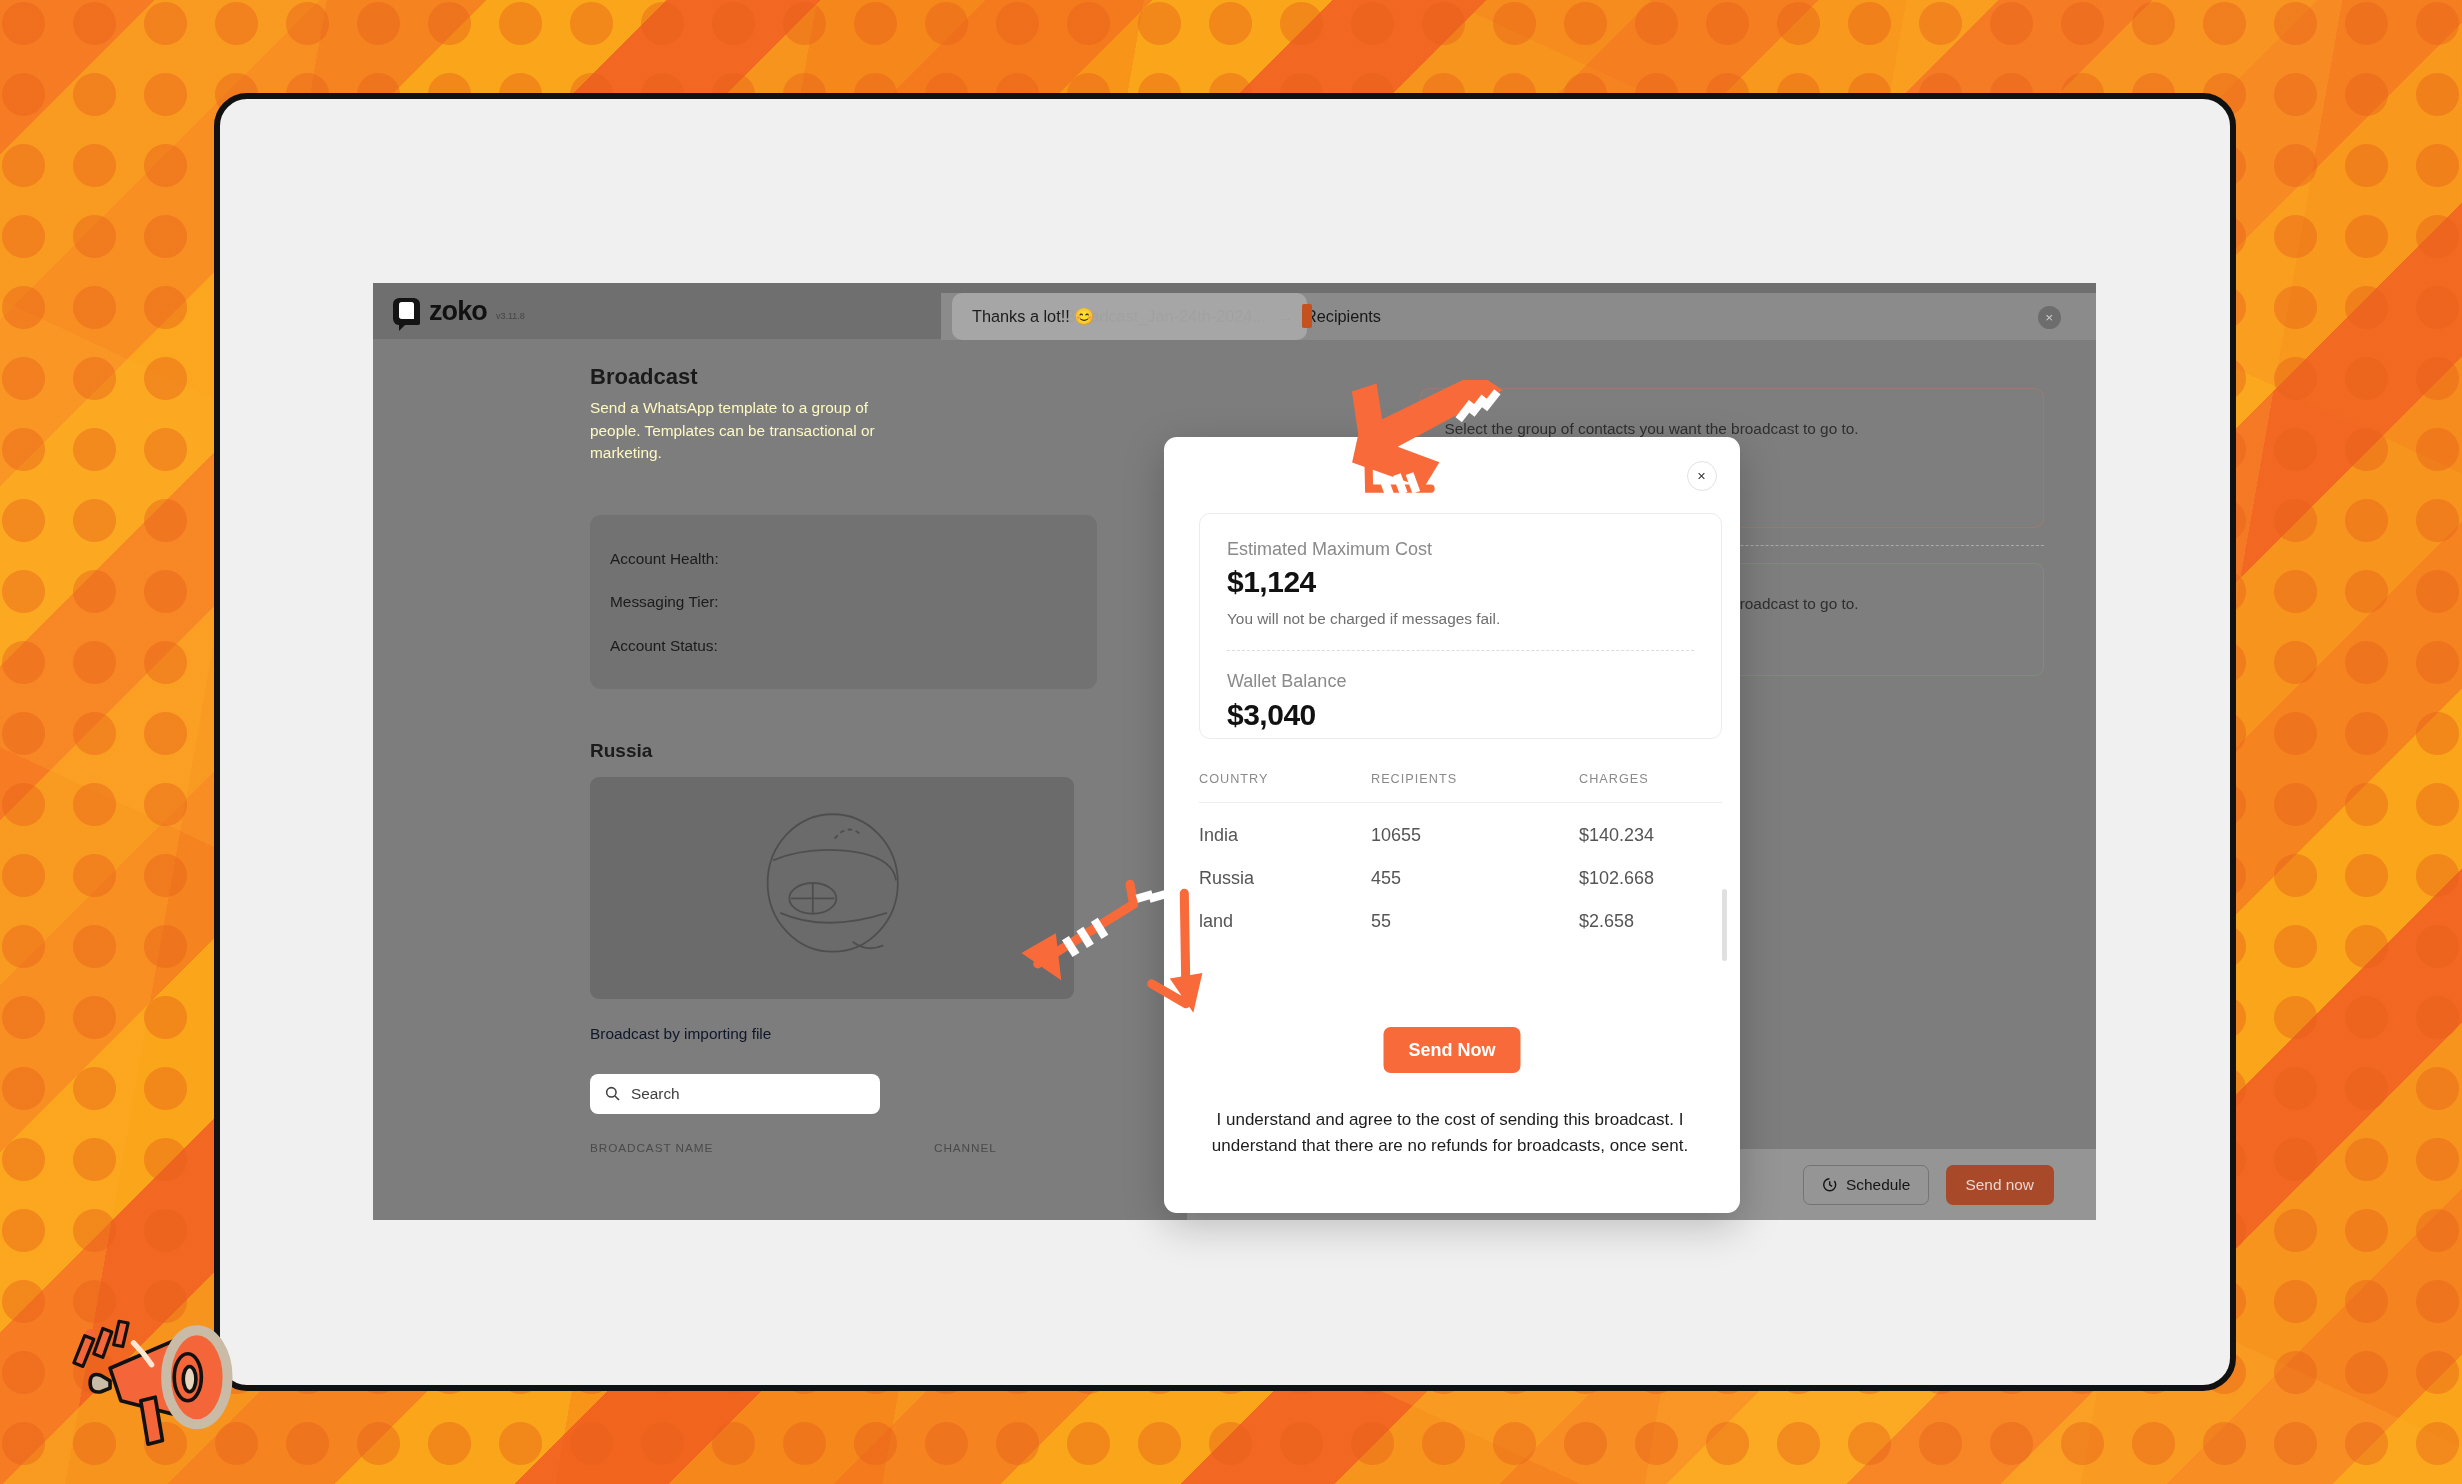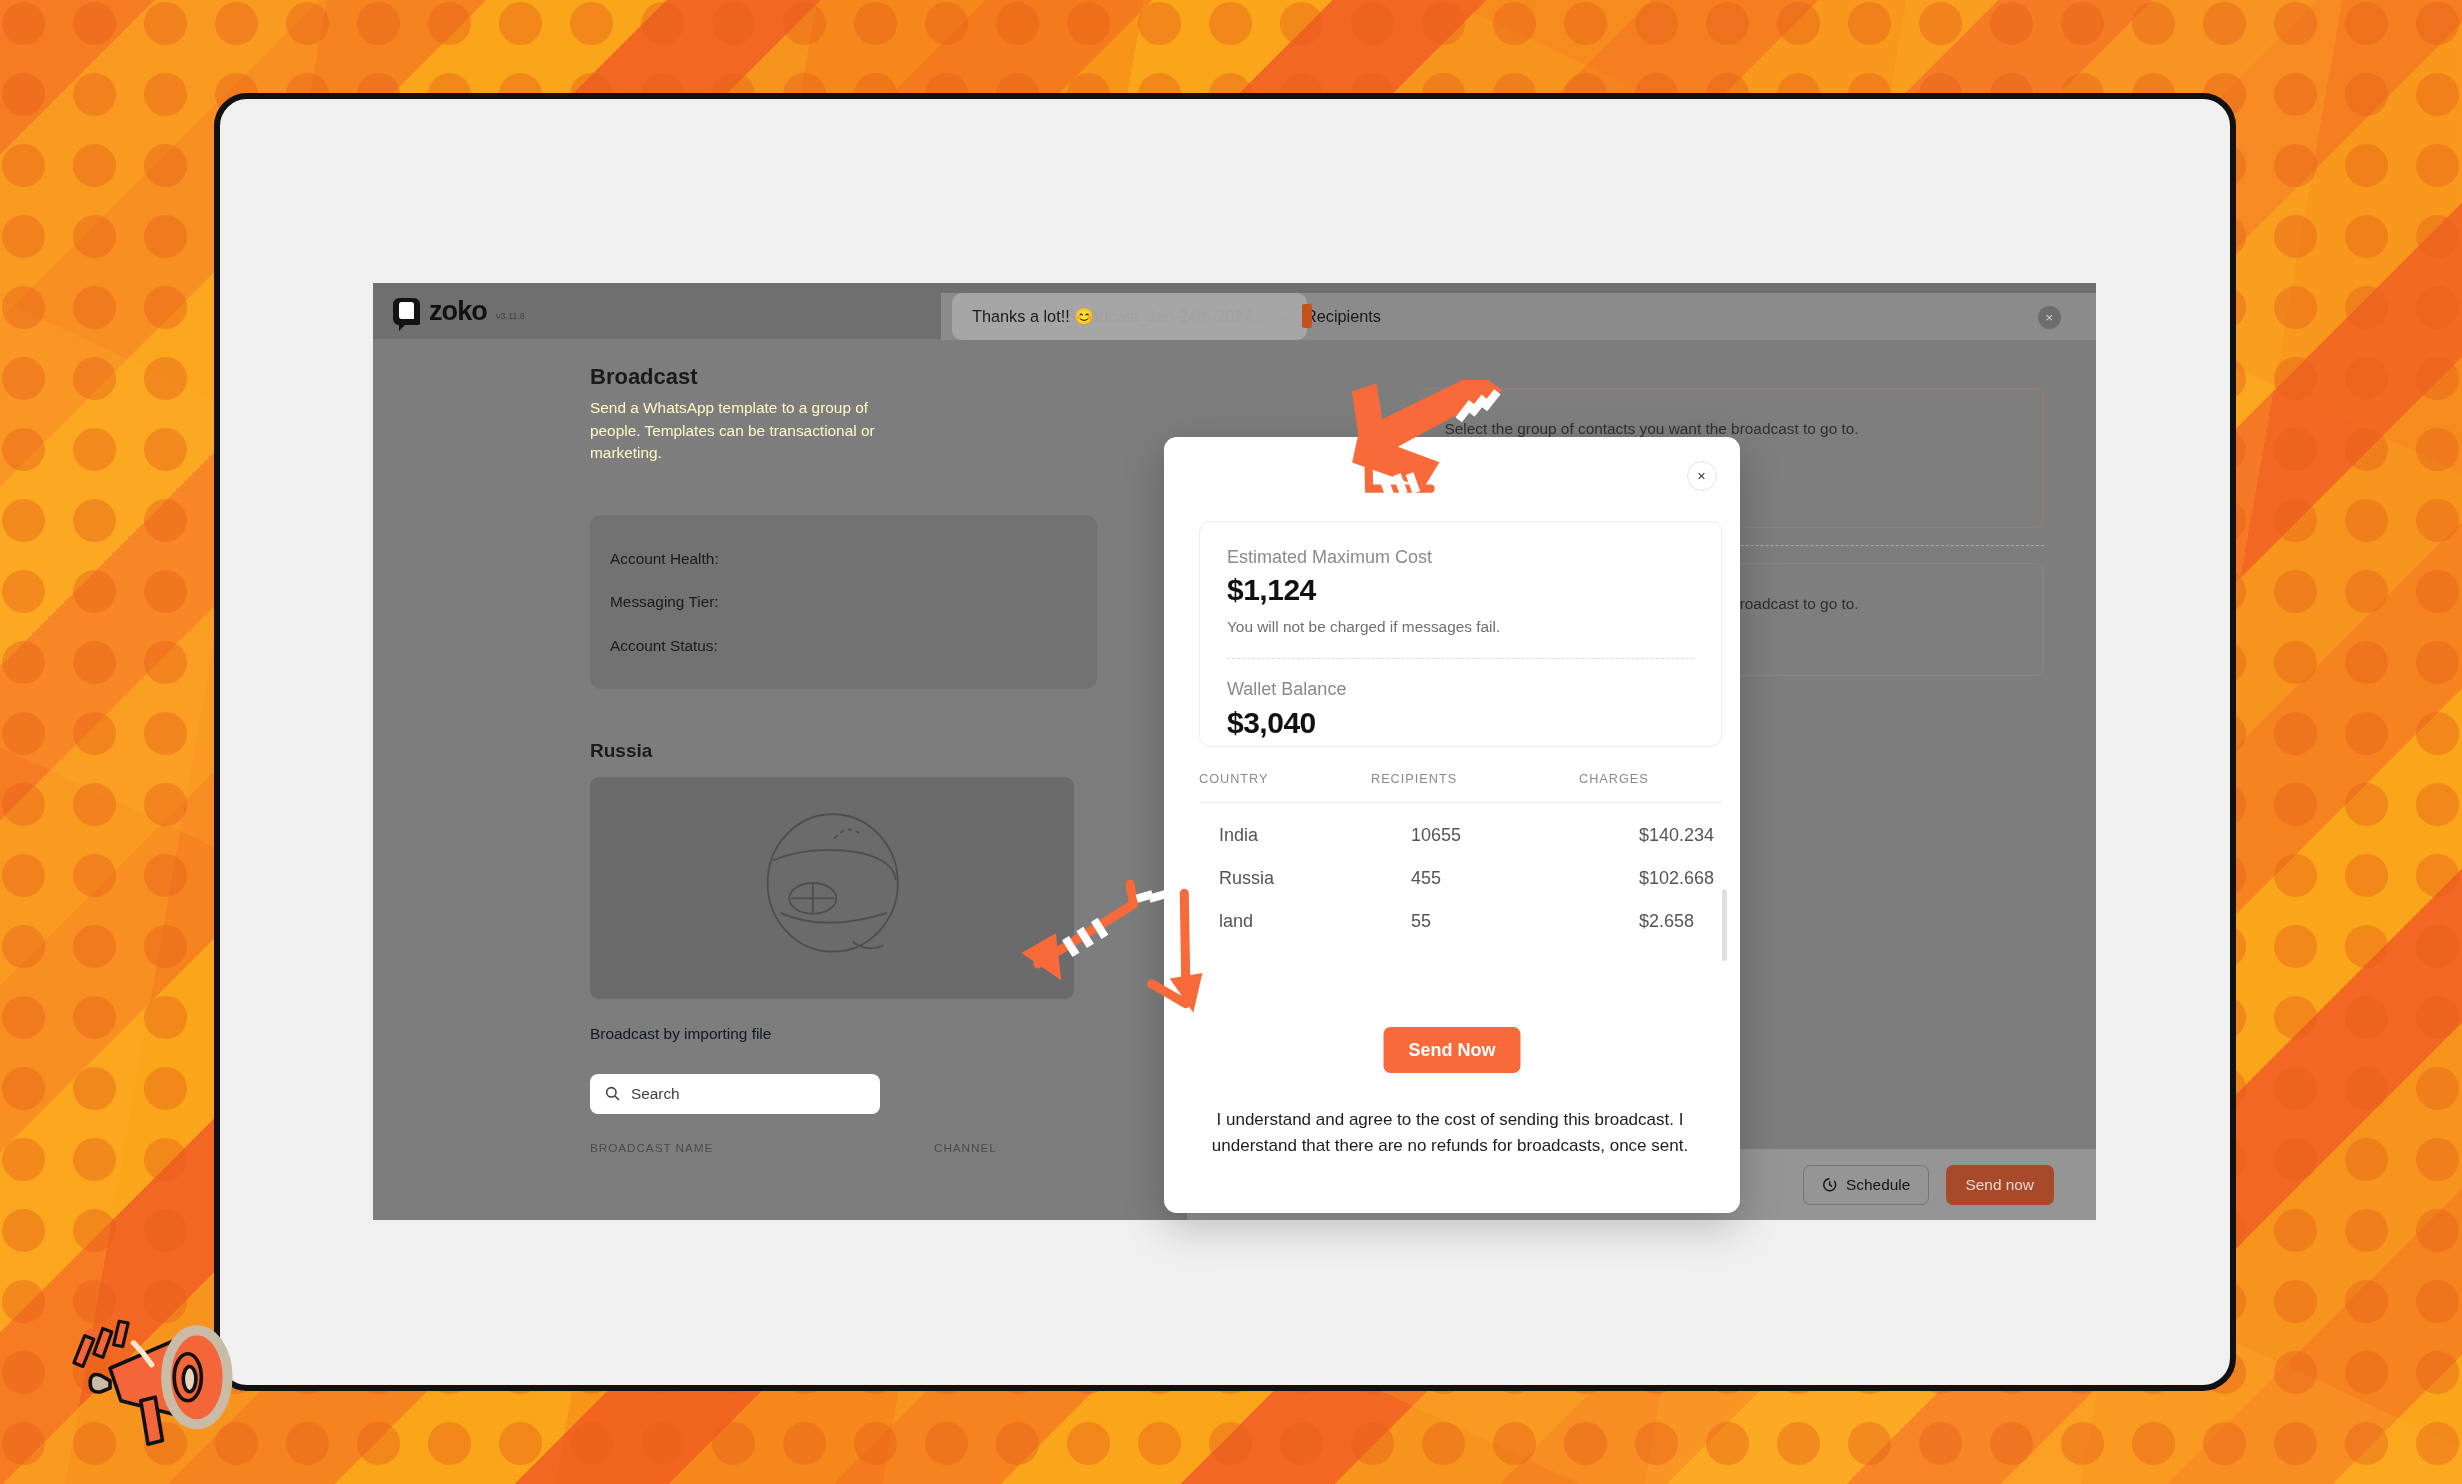--- a/index.html
+++ b/index.html
@@ -203,34 +203,34 @@
     overflow: hidden;
   }
   #modal-close {
     position: absolute; right: 23.5px; top: 23.5px;
     width: 30px; height: 30px; border-radius: 50%;
     border: 0.9px solid #e2e2e2; background: #fff;
     display: flex; align-items: center; justify-content: center;
     font-size: 14.5px; color: #333;
   }
   #cost-card {
-    position: absolute; left: 35px; top: 84px;
+    position: absolute; left: 35px; top: 76px;
     width: 523px; height: 226px;
     border: 0.9px solid #ececec; border-radius: 11px; padding: 25px 27px;
   }
   .cc-label { font-size: 18px; color: #8a8a8a; }
   .cc-value { font-size: 30px; font-weight: 700; color: #111; margin-top: 5.4px; letter-spacing: -0.5px; }
   #cc-note { font-size: 15.4px; color: #6f6f6f; margin-top: 11px; }
   #cc-dashed { border-top: 0.9px dashed #dcdcdc; margin: 22px 0 20px; }
 
   #tbl { position: absolute; left: 35px; top: 335px; width: 523px; }
   .tr { display: flex; }
   .th { font-size: 12.7px; letter-spacing: 1px; color: #8a8a8a; padding-bottom: 16.3px; }
   #tbl-sep { border-bottom: 0.9px solid #ededed; }
-  .td { font-size: 18px; color: #555; padding: 22px 0 0 0; margin-left: 20px; }
+  .td { font-size: 18px; color: #555; padding: 22px 0 0 0; }
   .col-country { width: 172px; }
   .col-recipients { width: 208px; }
   .col-charges { flex: 1; }
   #modal-scroll {
     position: absolute; right: 12.7px; top: 452px;
     width: 5.4px; height: 72px; background: #e0e0e0; border-radius: 2.7px;
   }
   #btn-sendmodal {
     position: absolute; left: 50%; transform: translateX(-50%); top: 590px;
     background: #F96A3A; color: #fff; border: none; border-radius: 7.2px;

